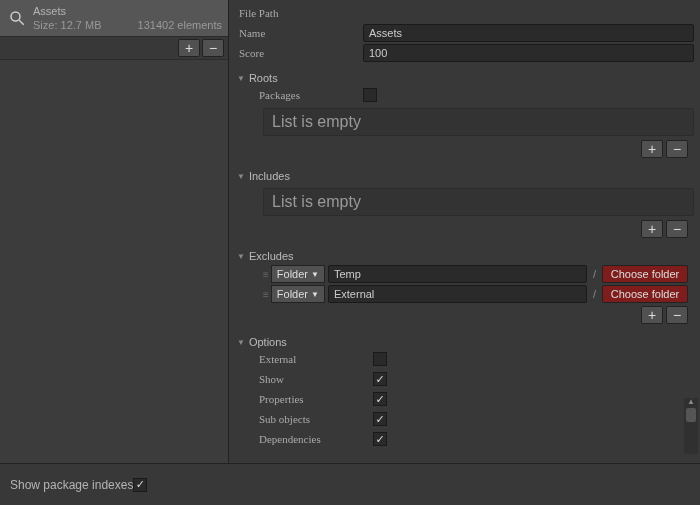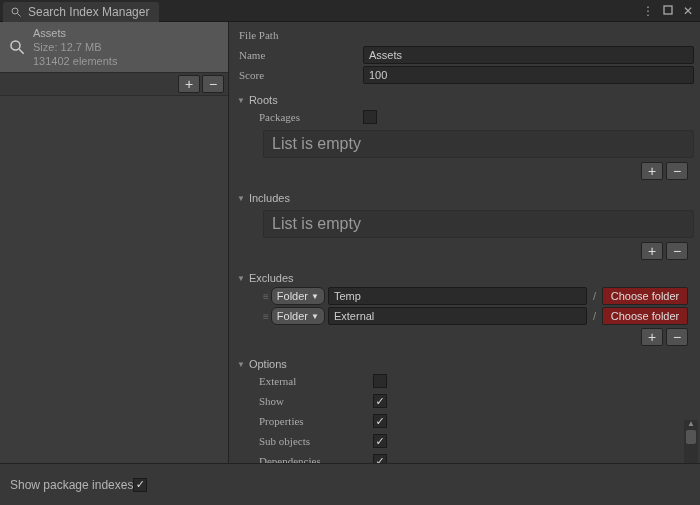--- a/index.html
+++ b/index.html
@@ -38,21 +38,21 @@
   }
   .index-item {
     display: flex; align-items: center;
     padding: 4px 6px;
     background: #565656;
     gap: 5px;
     border-bottom: 1px solid #2a2a2a;
   }
   .magglass { width: 22px; height: 22px; display:flex;align-items:center;justify-content:center; }
   .index-lines { flex:1; display:flex; flex-direction:column; font-size:11px; line-height:14px; }
-  .index-line2 { display:flex; justify-content:space-between; color:#999;flex-direction:column; }
+  .index-line2 { display:flex; justify-content:space-between; color:#999; }
   .side-toolbar { display:flex; justify-content:flex-end; gap:2px; padding:2px 4px; border-bottom:1px solid #2c2c2c; background:#383838;}
   .icon-btn {
     width:22px; height:18px; background:#515151; border:1px solid #222; border-radius:2px;
     display:flex; align-items:center; justify-content:center; color:#ddd; cursor:pointer;
     font-size:14px; line-height:1;
   }
   .details { flex:1; background:#383838; overflow-y:auto; padding: 4px 6px 4px 4px; position:relative;}
   .row { display:flex; align-items:center; margin-bottom:2px; min-height:18px; }
   .row .lab { width:130px; padding-left:6px; color:#aaa; font-size:11px;font-family:Liberation Serif, serif; }
   .row .val { flex:1; color:#bbb; font-size:11px;}
@@ -73,21 +73,21 @@
   }
   .empty-list {
     margin:4px 0 2px 30px; background:#333; padding:4px 8px; color:#999; font-size:16px;
     border:1px solid #2c2c2c; border-radius:2px;
   }
   .addremove { display:flex; justify-content:flex-end; gap:3px; padding:2px 6px 2px 0; }
   .exclude-row { display:flex; align-items:center; gap:3px; padding:1px 6px 1px 30px; }
   .drag { color:#666; font-size:10px; letter-spacing:-1px; cursor:grab; }
   .dd-btn {
     background:#515151; border:1px solid #222; height:18px; padding:0 5px;
-    color:#ddd; font-size:11px; border-radius:6px; display:flex;align-items:center;gap:3px;cursor:pointer;
+    color:#ddd; font-size:11px; border-radius:0; display:flex;align-items:center;gap:3px;cursor:pointer;
   }
   .sep { color:#888; padding:0 3px; font-size:11px;}
   .choose-btn {
     background:#7f1d1d; border:1px solid #222; height:18px; padding:0 7px;
     color:#ddd; font-size:11px; border-radius:2px; cursor:pointer; width:86px; text-align:center;
     display:flex;align-items:center;justify-content:center;
   }
   .scrollbar-v {
     position:absolute; right:2px; top:398px; width:14px; height:56px;
     background:#303030; border-radius:2px;
@@ -96,39 +96,20 @@
   .scroll-arrow { text-align:center; color:#888; font-size:8px; line-height:8px;}
   .footer {
     height: 42px; border-top:1px solid #222; background:#383838;
     display:flex; align-items:center; padding:0 10px; justify-content:space-between;
   }
 </style>
 </head>
 <body>
 
 <div class="window">
-  <div class="titlebar">
-    <div class="tab">
-      <span class="magglass" style="width:14px;height:14px">
-        <svg width="12" height="12" viewBox="0 0 24 24">
-            <circle cx="10" cy="10" r="6" stroke="#aaa" stroke-width="2" fill="none"></circle>
-            <line x1="15" y1="15" x2="21" y2="21" stroke="#aaa" stroke-width="2"></line>
-          </svg>
-      </span>
-      <span>Search Index Manager</span>
-    </div>
-    <div class="titlebar-spacer"></div>
-    <span class="winbtn">⋮</span>
-    <span class="winbtn">
-      <svg width="10" height="10" viewBox="0 0 10 10">
-          <rect x="1" y="1" width="8" height="8" stroke="#aaa" fill="none" stroke-width="1.3"></rect>
-        </svg>
-    </span>
-    <span class="winbtn">✕</span>
-  </div>
 
   <div class="main">
     <div class="sidebar">
       <div class="index-item">
         <span class="magglass">
           <svg width="18" height="18" viewBox="0 0 24 24">
               <circle cx="10" cy="10" r="6" stroke="#ccc" stroke-width="2" fill="none"></circle>
               <line x1="15" y1="15" x2="21" y2="21" stroke="#ccc" stroke-width="2"></line>
             </svg>
         </span>

